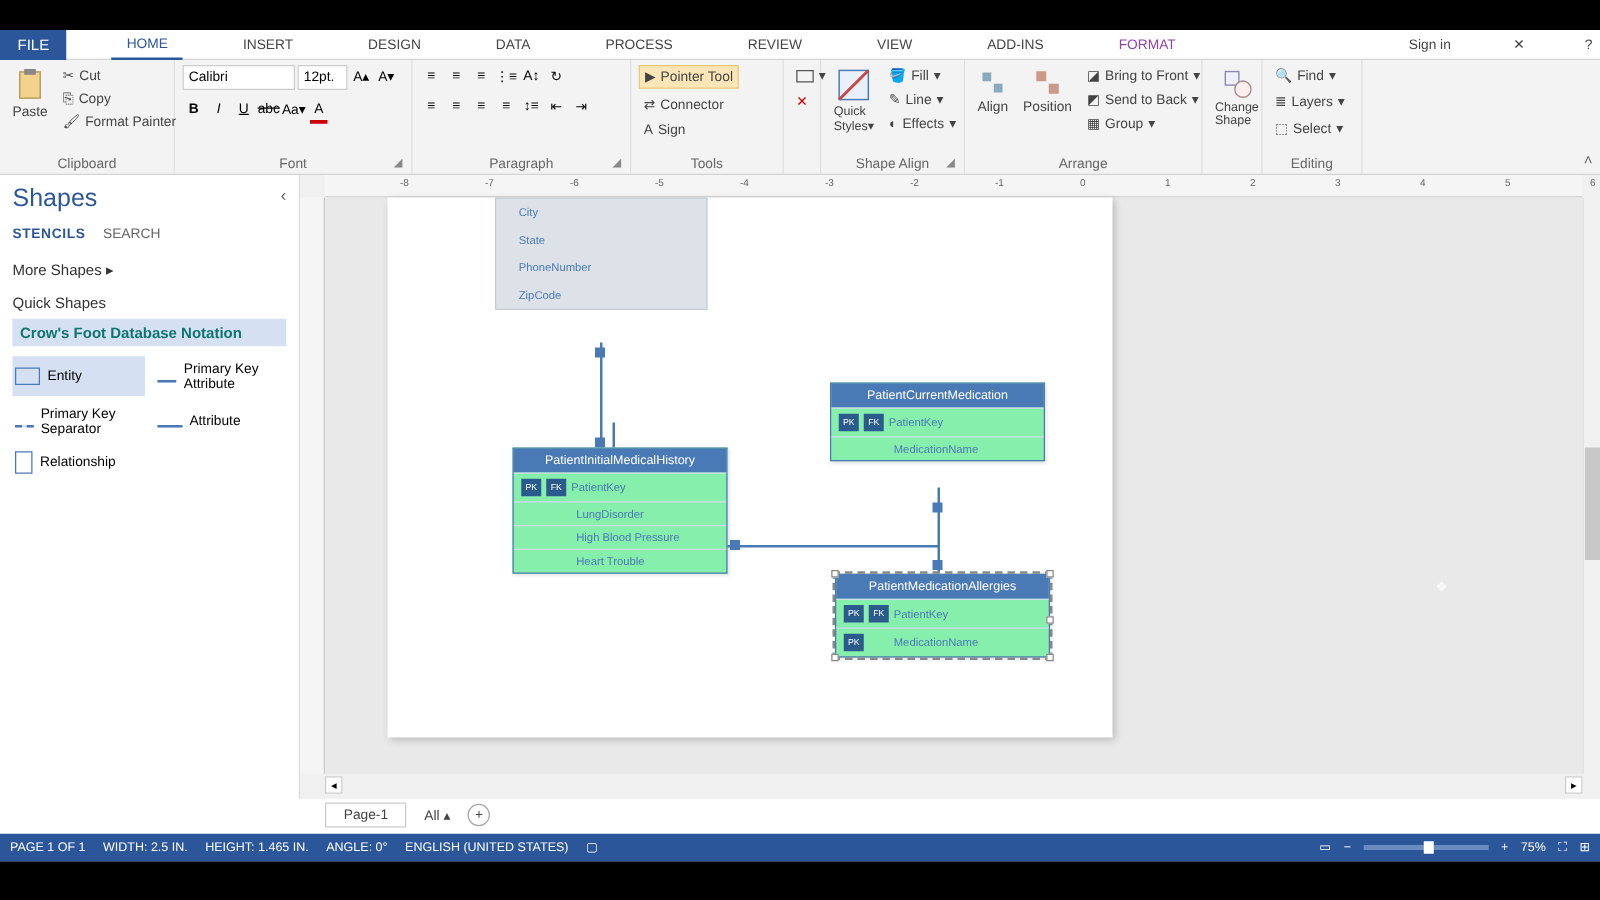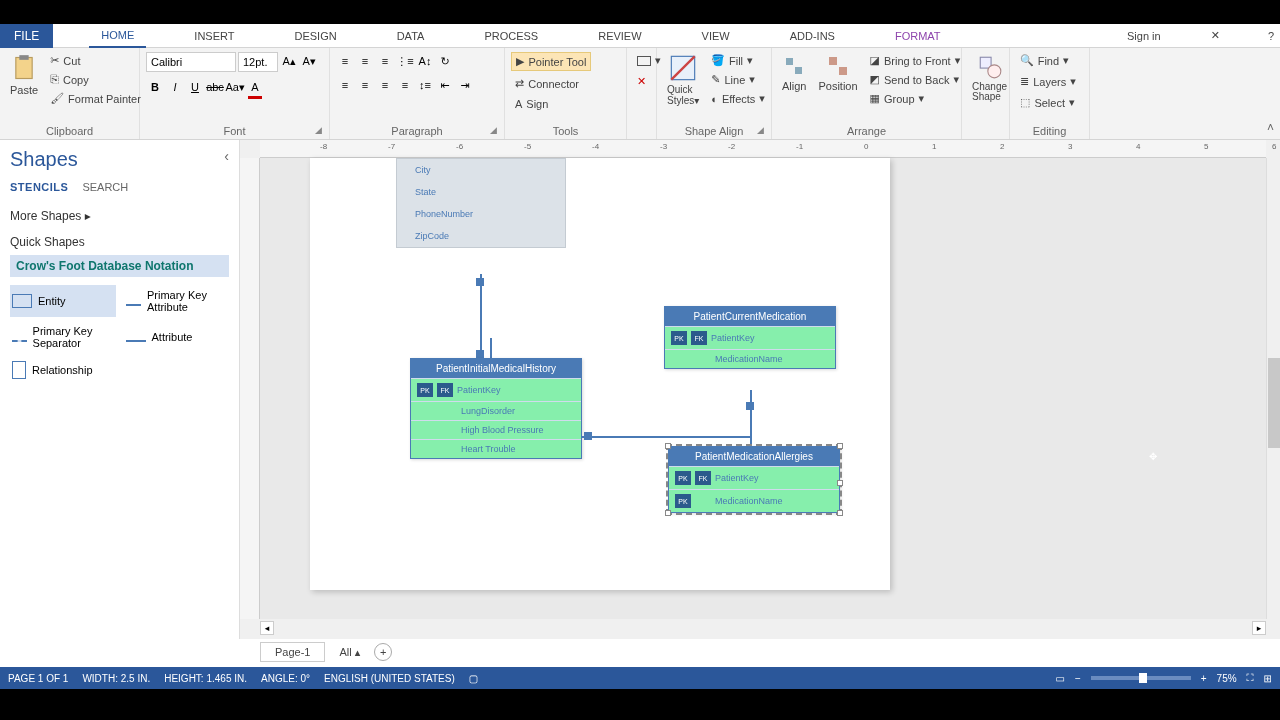--- a/index.html
+++ b/index.html
@@ -379,21 +379,21 @@
               </div>
             <div class="row nokb">MedicationName</div>
           </div>
 
           <div class="connector" style="left:272px;top:278px;width:170px;height:2px"></div>
           <div class="conn-endpt" style="left:274px;top:274px"></div>
           <div class="connector" style="left:440px;top:232px;width:2px;height:68px"></div>
           <div class="conn-endpt" style="left:436px;top:244px"></div>
           <div class="conn-endpt" style="left:436px;top:290px"></div>
 
-          <div class="entity selected" style="left:358px;top:288px;width:172px">
+          <div class="entity selected" style="left:358px;top:301px;width:172px">
             <div class="hdr"><span>PatientMedicationAllergies</span> <span style="position:absolute;left:480px">✥</span></div>
             <div class="row">
                 <div class="kb">PK</div>
                 <div class="kb">FK</div>
                 <span>PatientKey</span>
               </div>
             <div class="row">
                 <div class="kb">PK</div>
                 <span style="margin-left:20px">MedicationName</span>
               </div>

